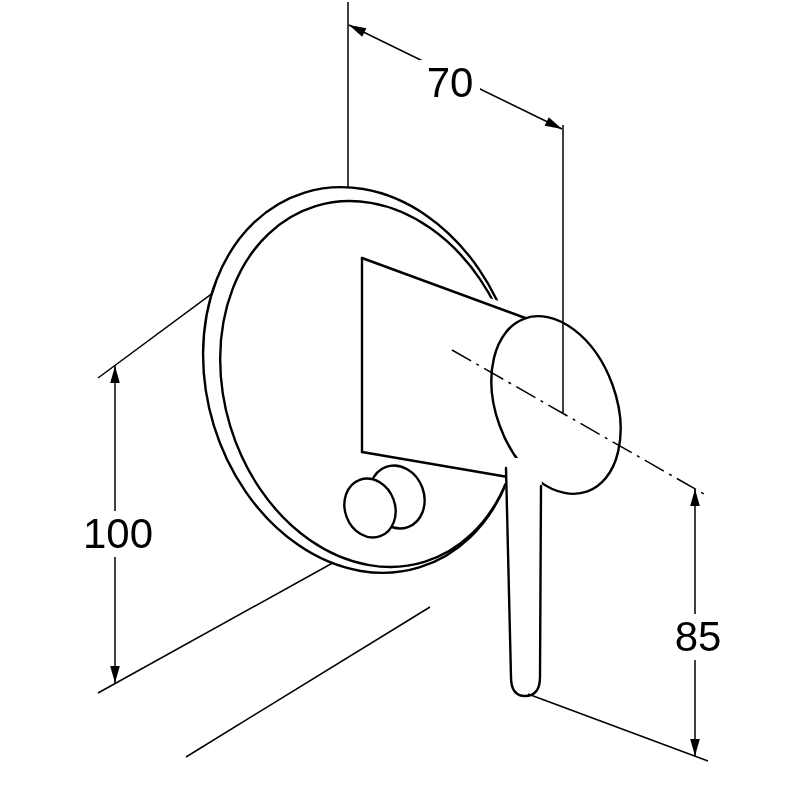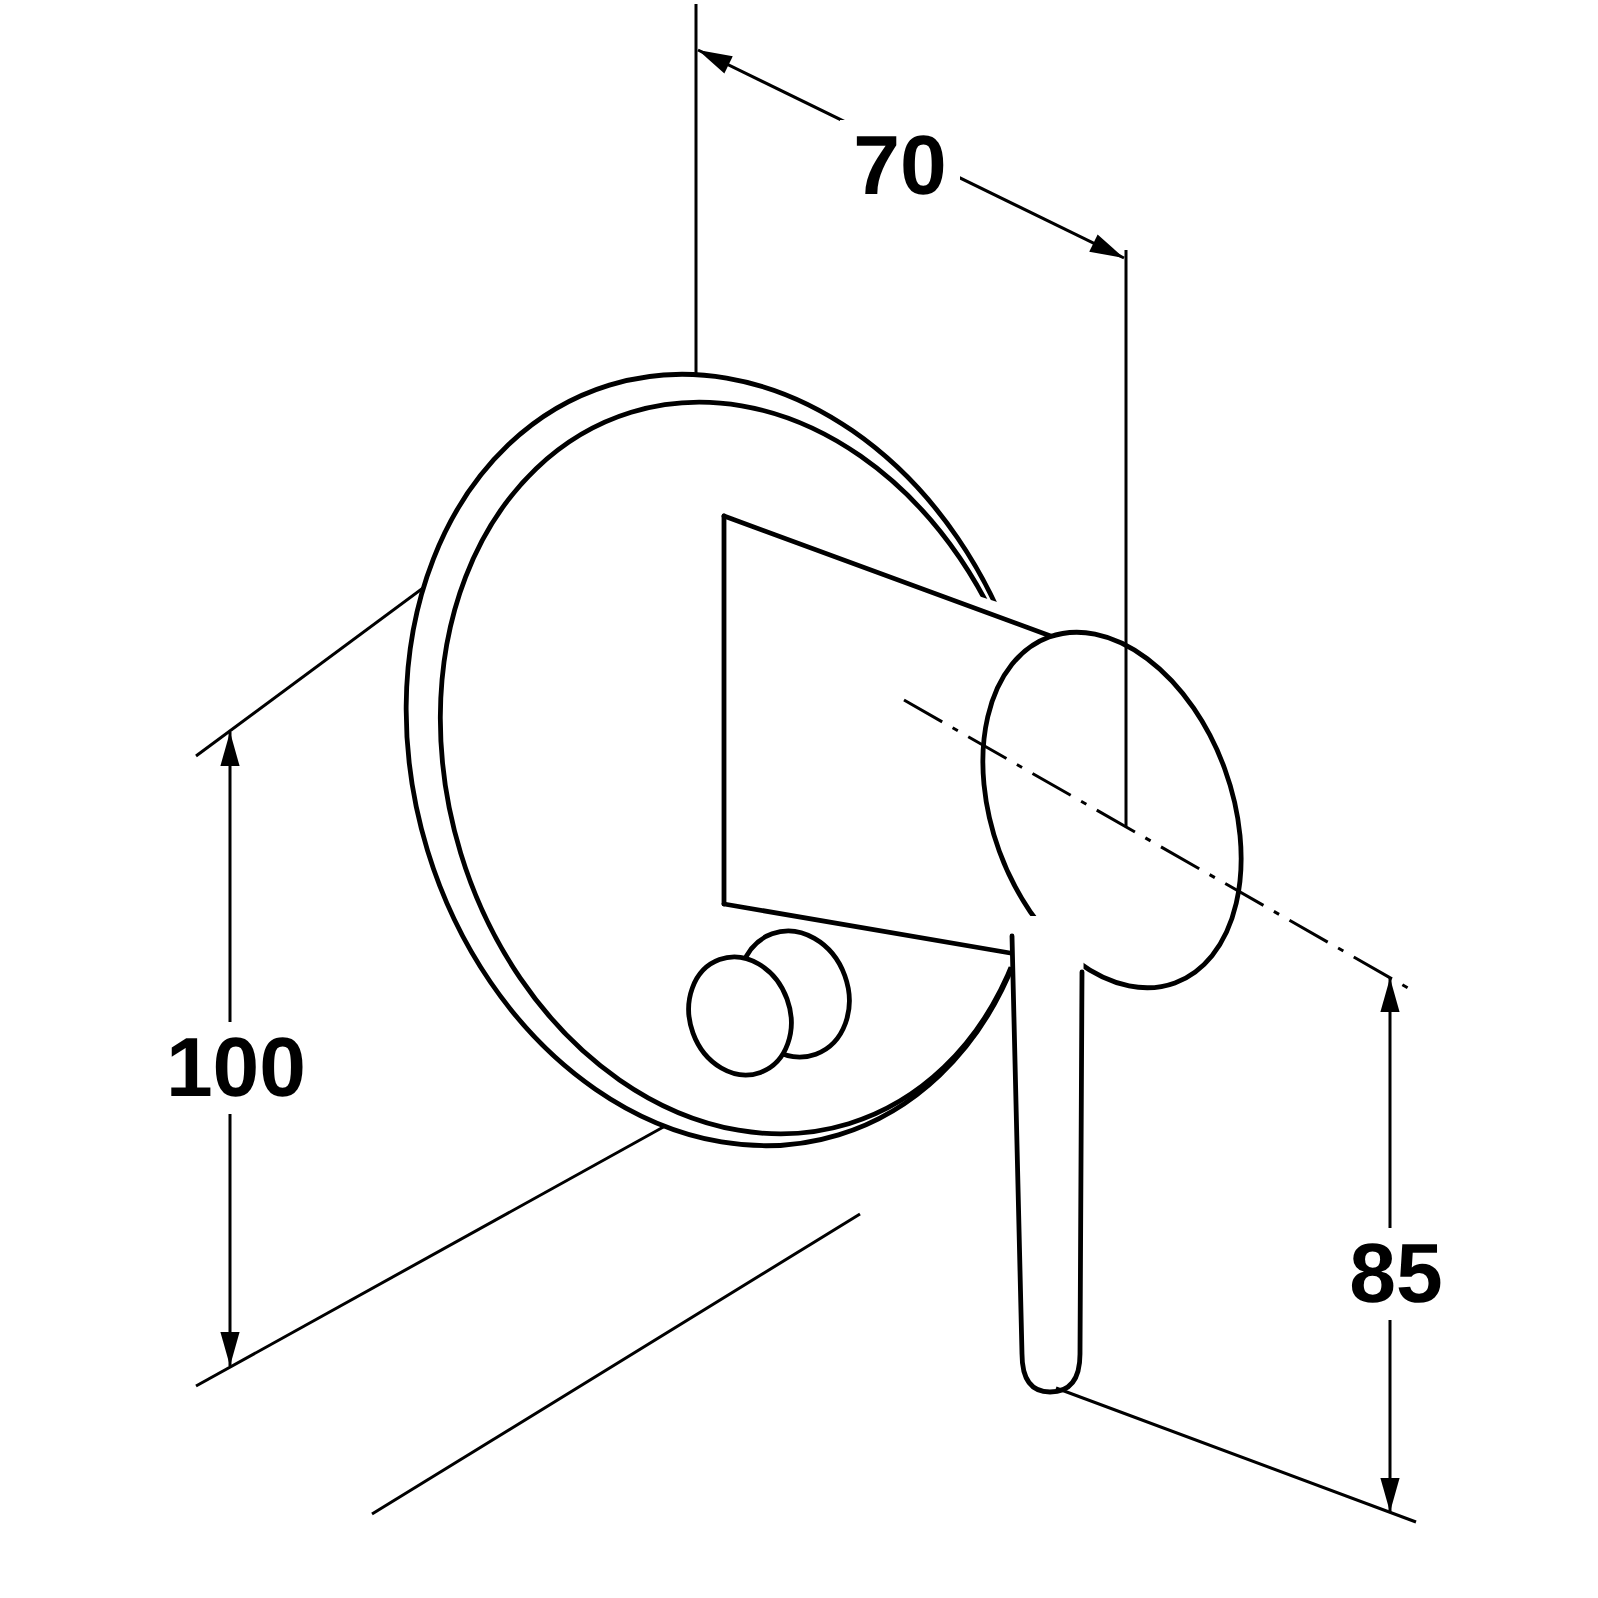--- a/index.html
+++ b/index.html
@@ -1,16 +1,16 @@
 <!DOCTYPE html>
 <html><head>
 <meta charset="utf-8">
 <style>
   html,body{margin:0;padding:0;background:#fff;}
-  .canvas{position:relative;width:799px;height:799px;background:#ffffff;overflow:hidden;font-weight:bold;}
+  .canvas{position:relative;width:799px;height:799px;background:#ffffff;overflow:hidden;}
   svg{position:absolute;left:0;top:0;}
   .obj{stroke:#000;stroke-width:2.4;fill:none;stroke-linecap:round;stroke-linejoin:round;}
   .objf{stroke:#000;stroke-width:2.4;fill:#fff;}
   .fillw{fill:#fff;stroke:none;}
   .thin{stroke:#000;stroke-width:1.5;fill:none;}
   .axis{stroke:#000;stroke-width:1.5;fill:none;stroke-dasharray:22 6 3 6;}
   .arrow{fill:#000;stroke:none;}
   .mask{fill:#fff;stroke:none;}
   .dimtxt{font-family:"Liberation Sans", sans-serif;font-size:42px;fill:#000;text-anchor:middle;}
 </style>

